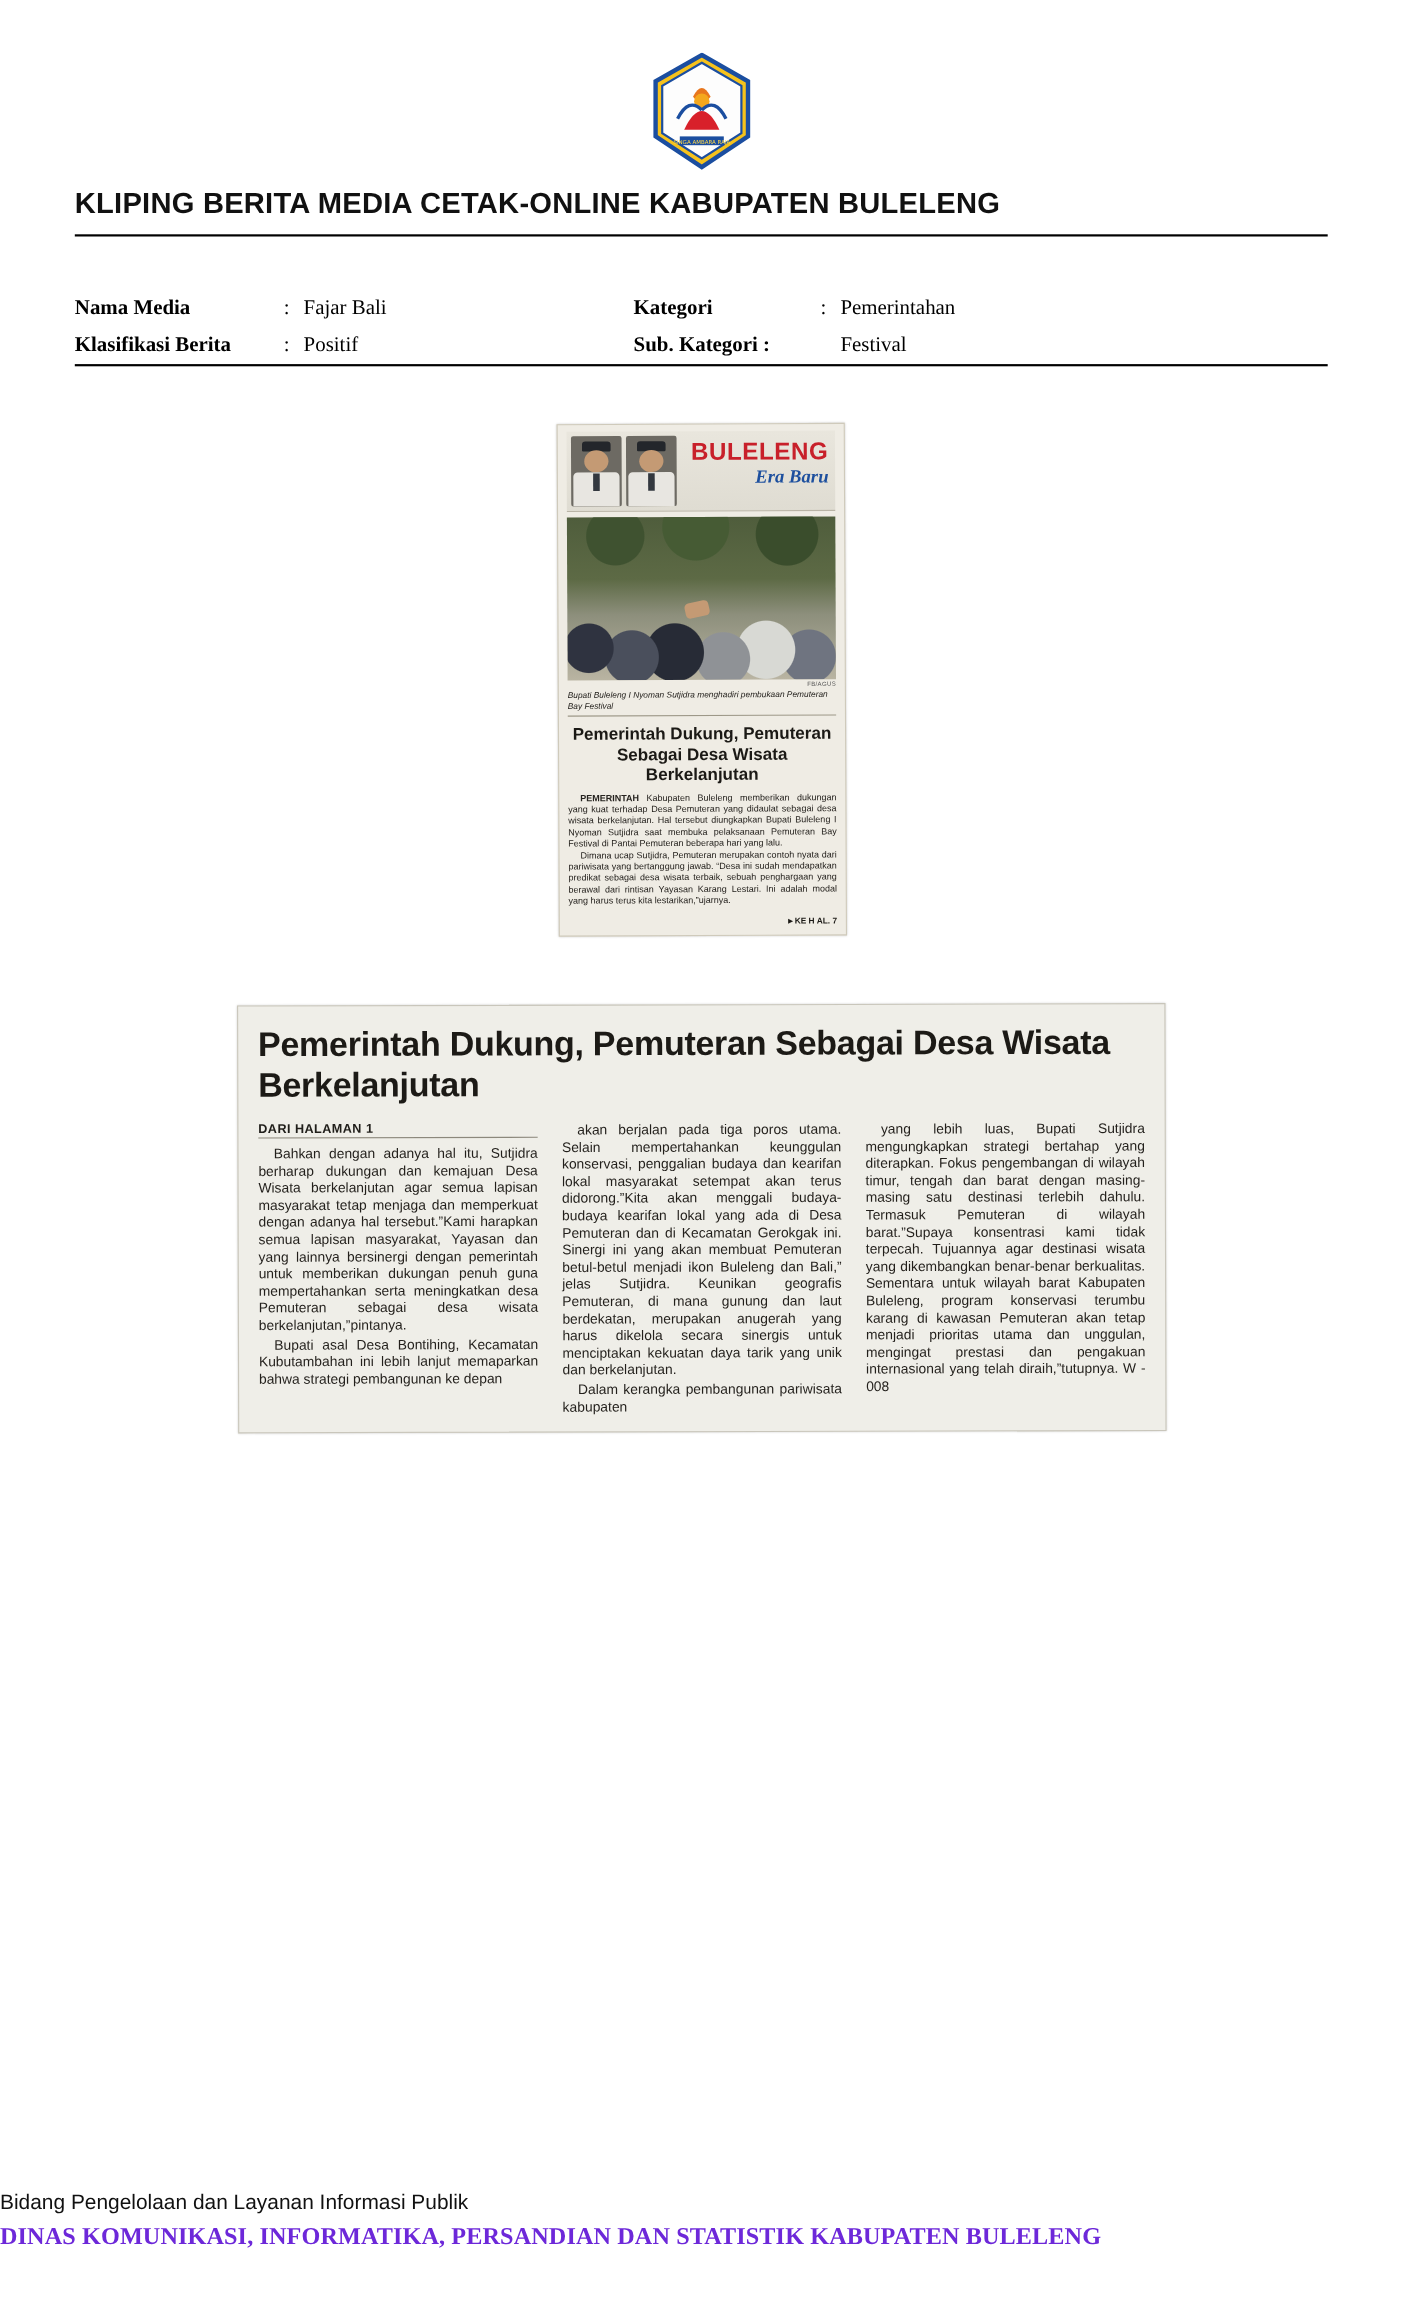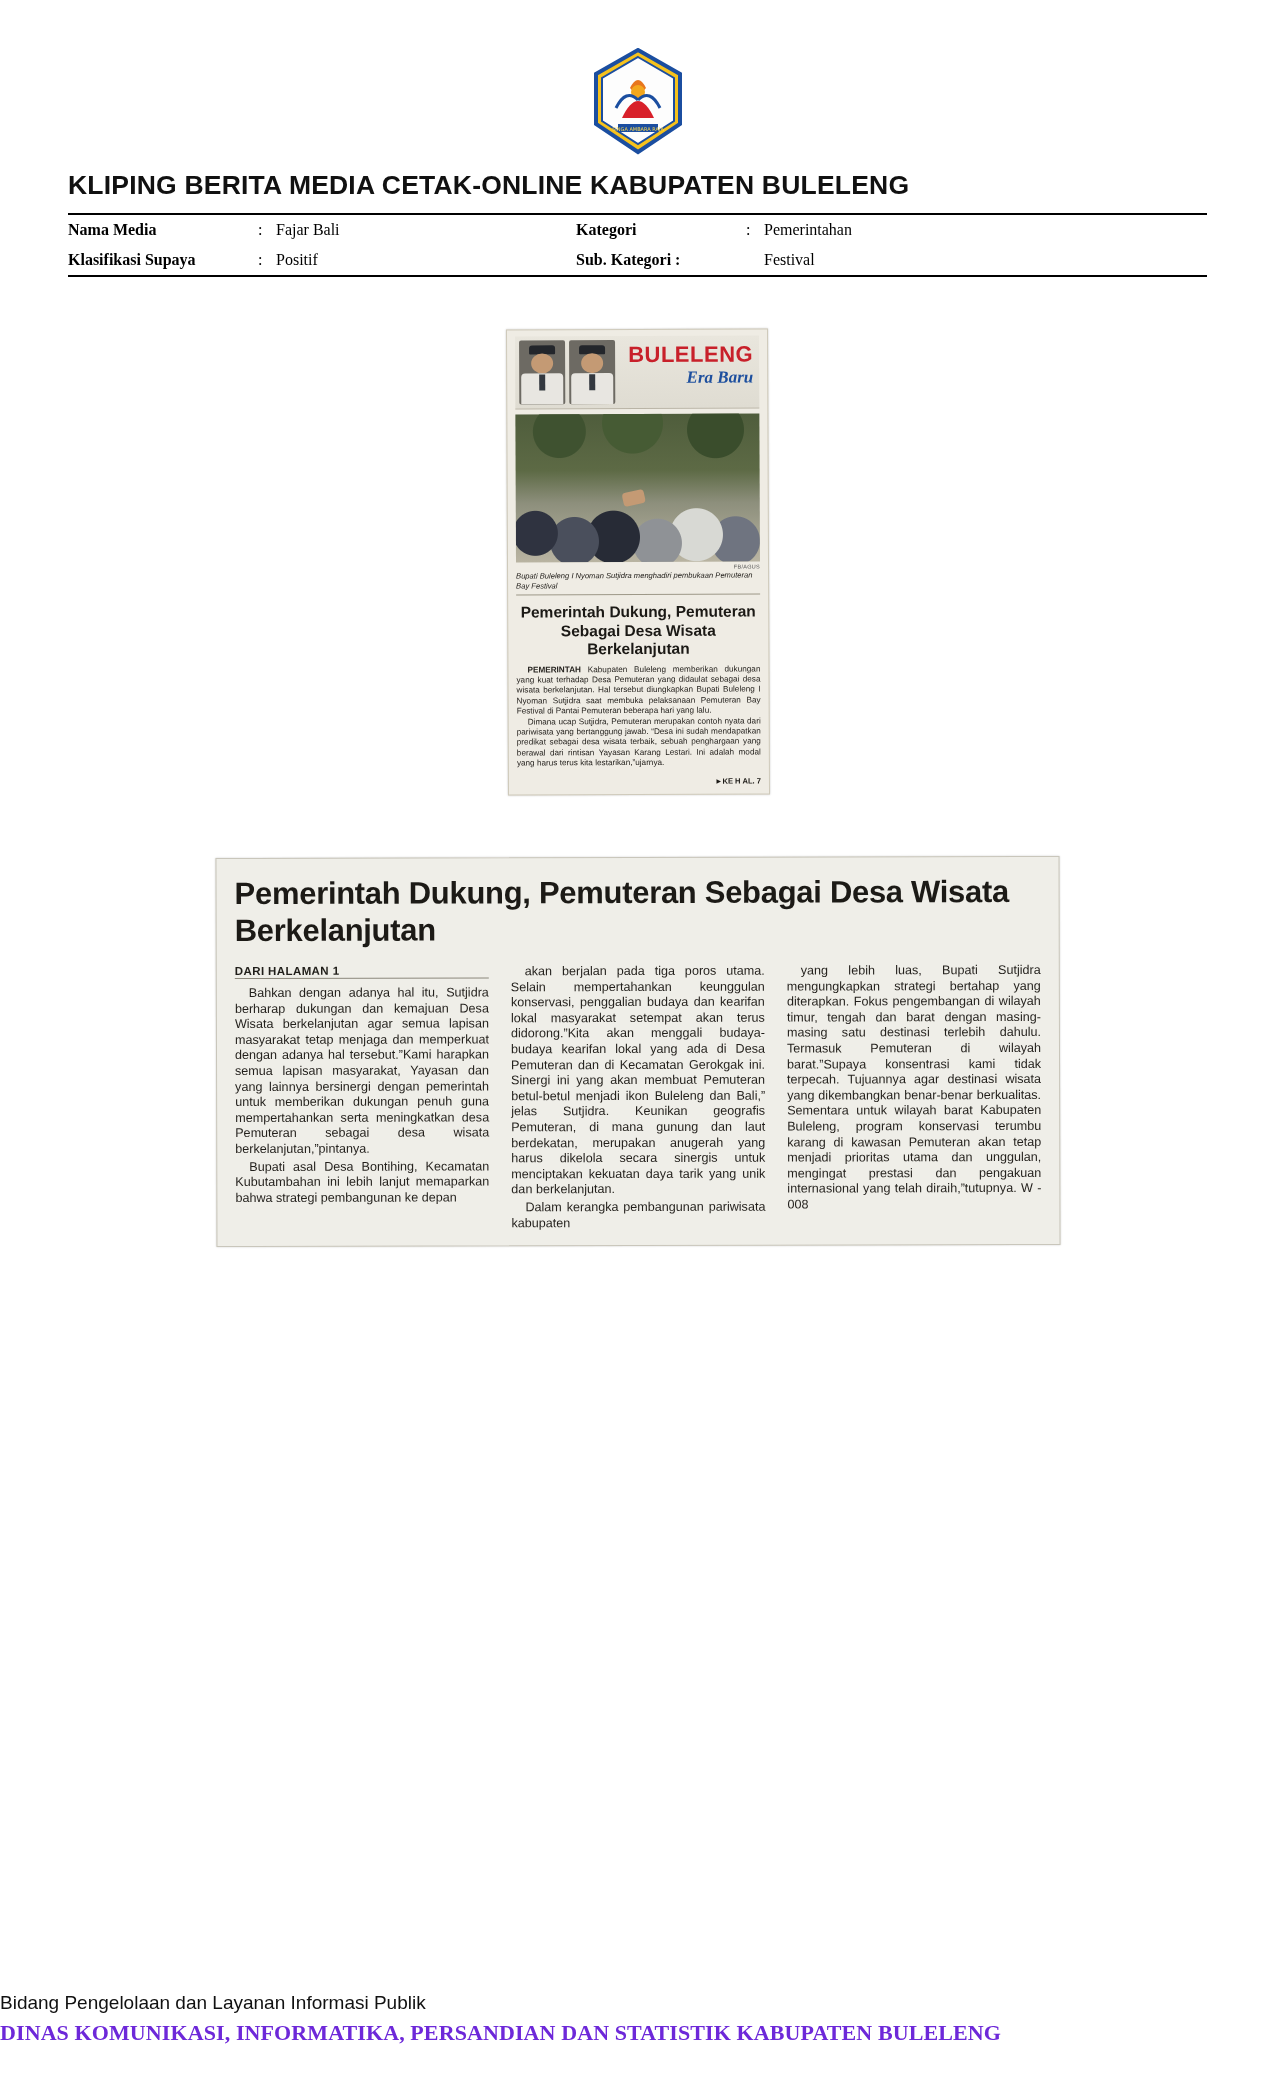--- a/index.html
+++ b/index.html
@@ -47,21 +47,22 @@
   }
 
   
   .rule {
     border-top: 2px solid #000;
     margin-top: 12px;
   }
   .meta {
     width: 100%;
     border-collapse: collapse;
-    font-size: 16px;
+    font-size: 19px;
+    margin-top: 48px;
   }
   .meta td {
     padding: 6px 0 6px 0;
     vertical-align: baseline;
     font-family: "Liberation Serif", serif;
   }
   .meta .lbl { font-weight: bold; white-space: nowrap; }
   .meta .sep { width: 18px; text-align: left; padding-left: 10px; }
   .meta .val { font-weight: normal; }
   .col-a { width: 180px; }
@@ -298,21 +299,21 @@
     <tbody>
         <tr>
       <td class="lbl col-a">Nama Media</td>
       <td class="sep">:</td>
       <td class="val col-b">Fajar Bali</td>
       <td class="lbl col-c">Kategori</td>
       <td class="sep">:</td>
       <td class="val">Pemerintahan</td>
     </tr>
     <tr>
-      <td class="lbl col-a">Klasifikasi Supaya</td>
+      <td class="lbl col-a">Klasifikasi Berita</td>
       <td class="sep">:</td>
       <td class="val col-b">Positif</td>
       <td class="lbl col-c">Sub. Kategori :</td>
       <td class="sep"></td>
       <td class="val">Festival</td>
     </tr>
   </tbody>
     </table>
 
   <div class="meta-bottom-rule"></div>

